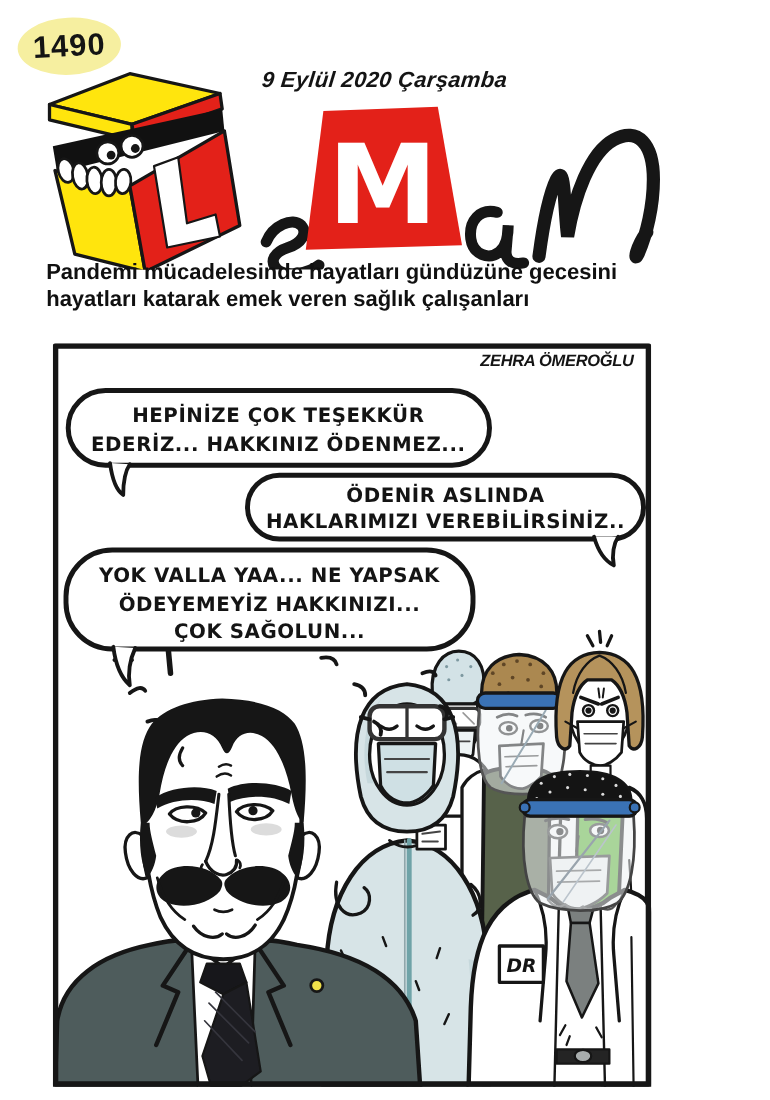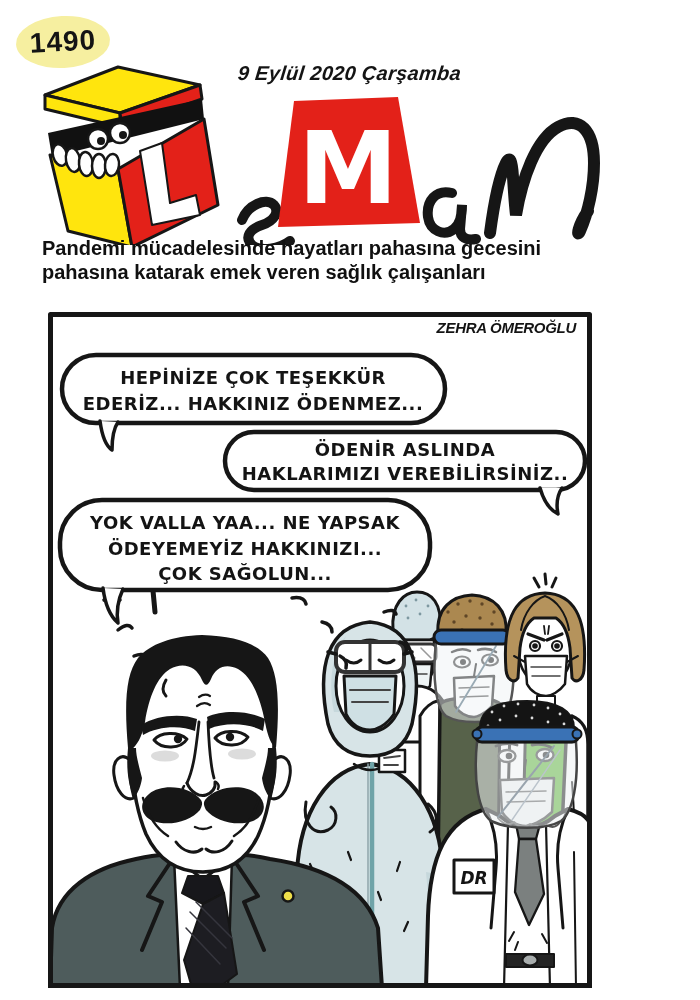--- a/index.html
+++ b/index.html
@@ -58,22 +58,22 @@
       </g>
       <path d="M214,165 C220,150 238,142 246,150 C252,157 246,166 234,170 C222,174 216,182 224,190 C232,197 252,194 262,186" fill="none" stroke="#161616" stroke-width="10" stroke-linecap="round"></path>
       <polygon points="266,46 370,42 392,168 250,172" fill="#e32119"></polygon>
       <text x="320" y="148" text-anchor="middle" class="logo-m">M</text>
       <path d="M424,138 C408,134 398,146 400,162 C402,176 416,182 426,174 C432,169 434,160 434,150 L432,174 C432,182 438,186 448,184" fill="none" stroke="#161616" stroke-width="10" stroke-linecap="round"></path>
       <path d="M462,178 C466,148 472,120 478,108 C482,100 484,106 485,122 C486,138 487,152 488,160 C494,124 508,84 530,72 C552,60 566,76 566,108 C566,132 560,158 552,176 C548,184 550,170 560,156" fill="none" stroke="#161616" stroke-width="12" stroke-linecap="round"></path>
     </svg>
   </div>
 
   <div class="tagline">
-    <span>Pandemi mücadelesinde hayatları pahasına gecesini</span><br>
-    <span>pahasına katarak emek veren sağlık çalışanları</span><br>
+    <span>Pandemi mücadelesinde hayatları gündüzüne gecesini</span><br>
+    <span>hayatları katarak emek veren sağlık çalışanları</span><br>
   </div>
 
   <div class="panel">
     <svg width="544" height="676" viewBox="0 0 544 676" stroke-linecap="round" stroke-linejoin="round">
 
       <rect x="0" y="0" width="544" height="676" fill="#ffffff"></rect>
 
       <g>
         <path d="M345,318 C343,292 356,280 369,280 C384,280 394,292 392,316 C392,322 388,326 382,328 L355,328 C349,326 346,322 345,318 Z" fill="#d3e2e6" stroke="#161616" stroke-width="3"></path>
         <g fill="#7d98a0">

